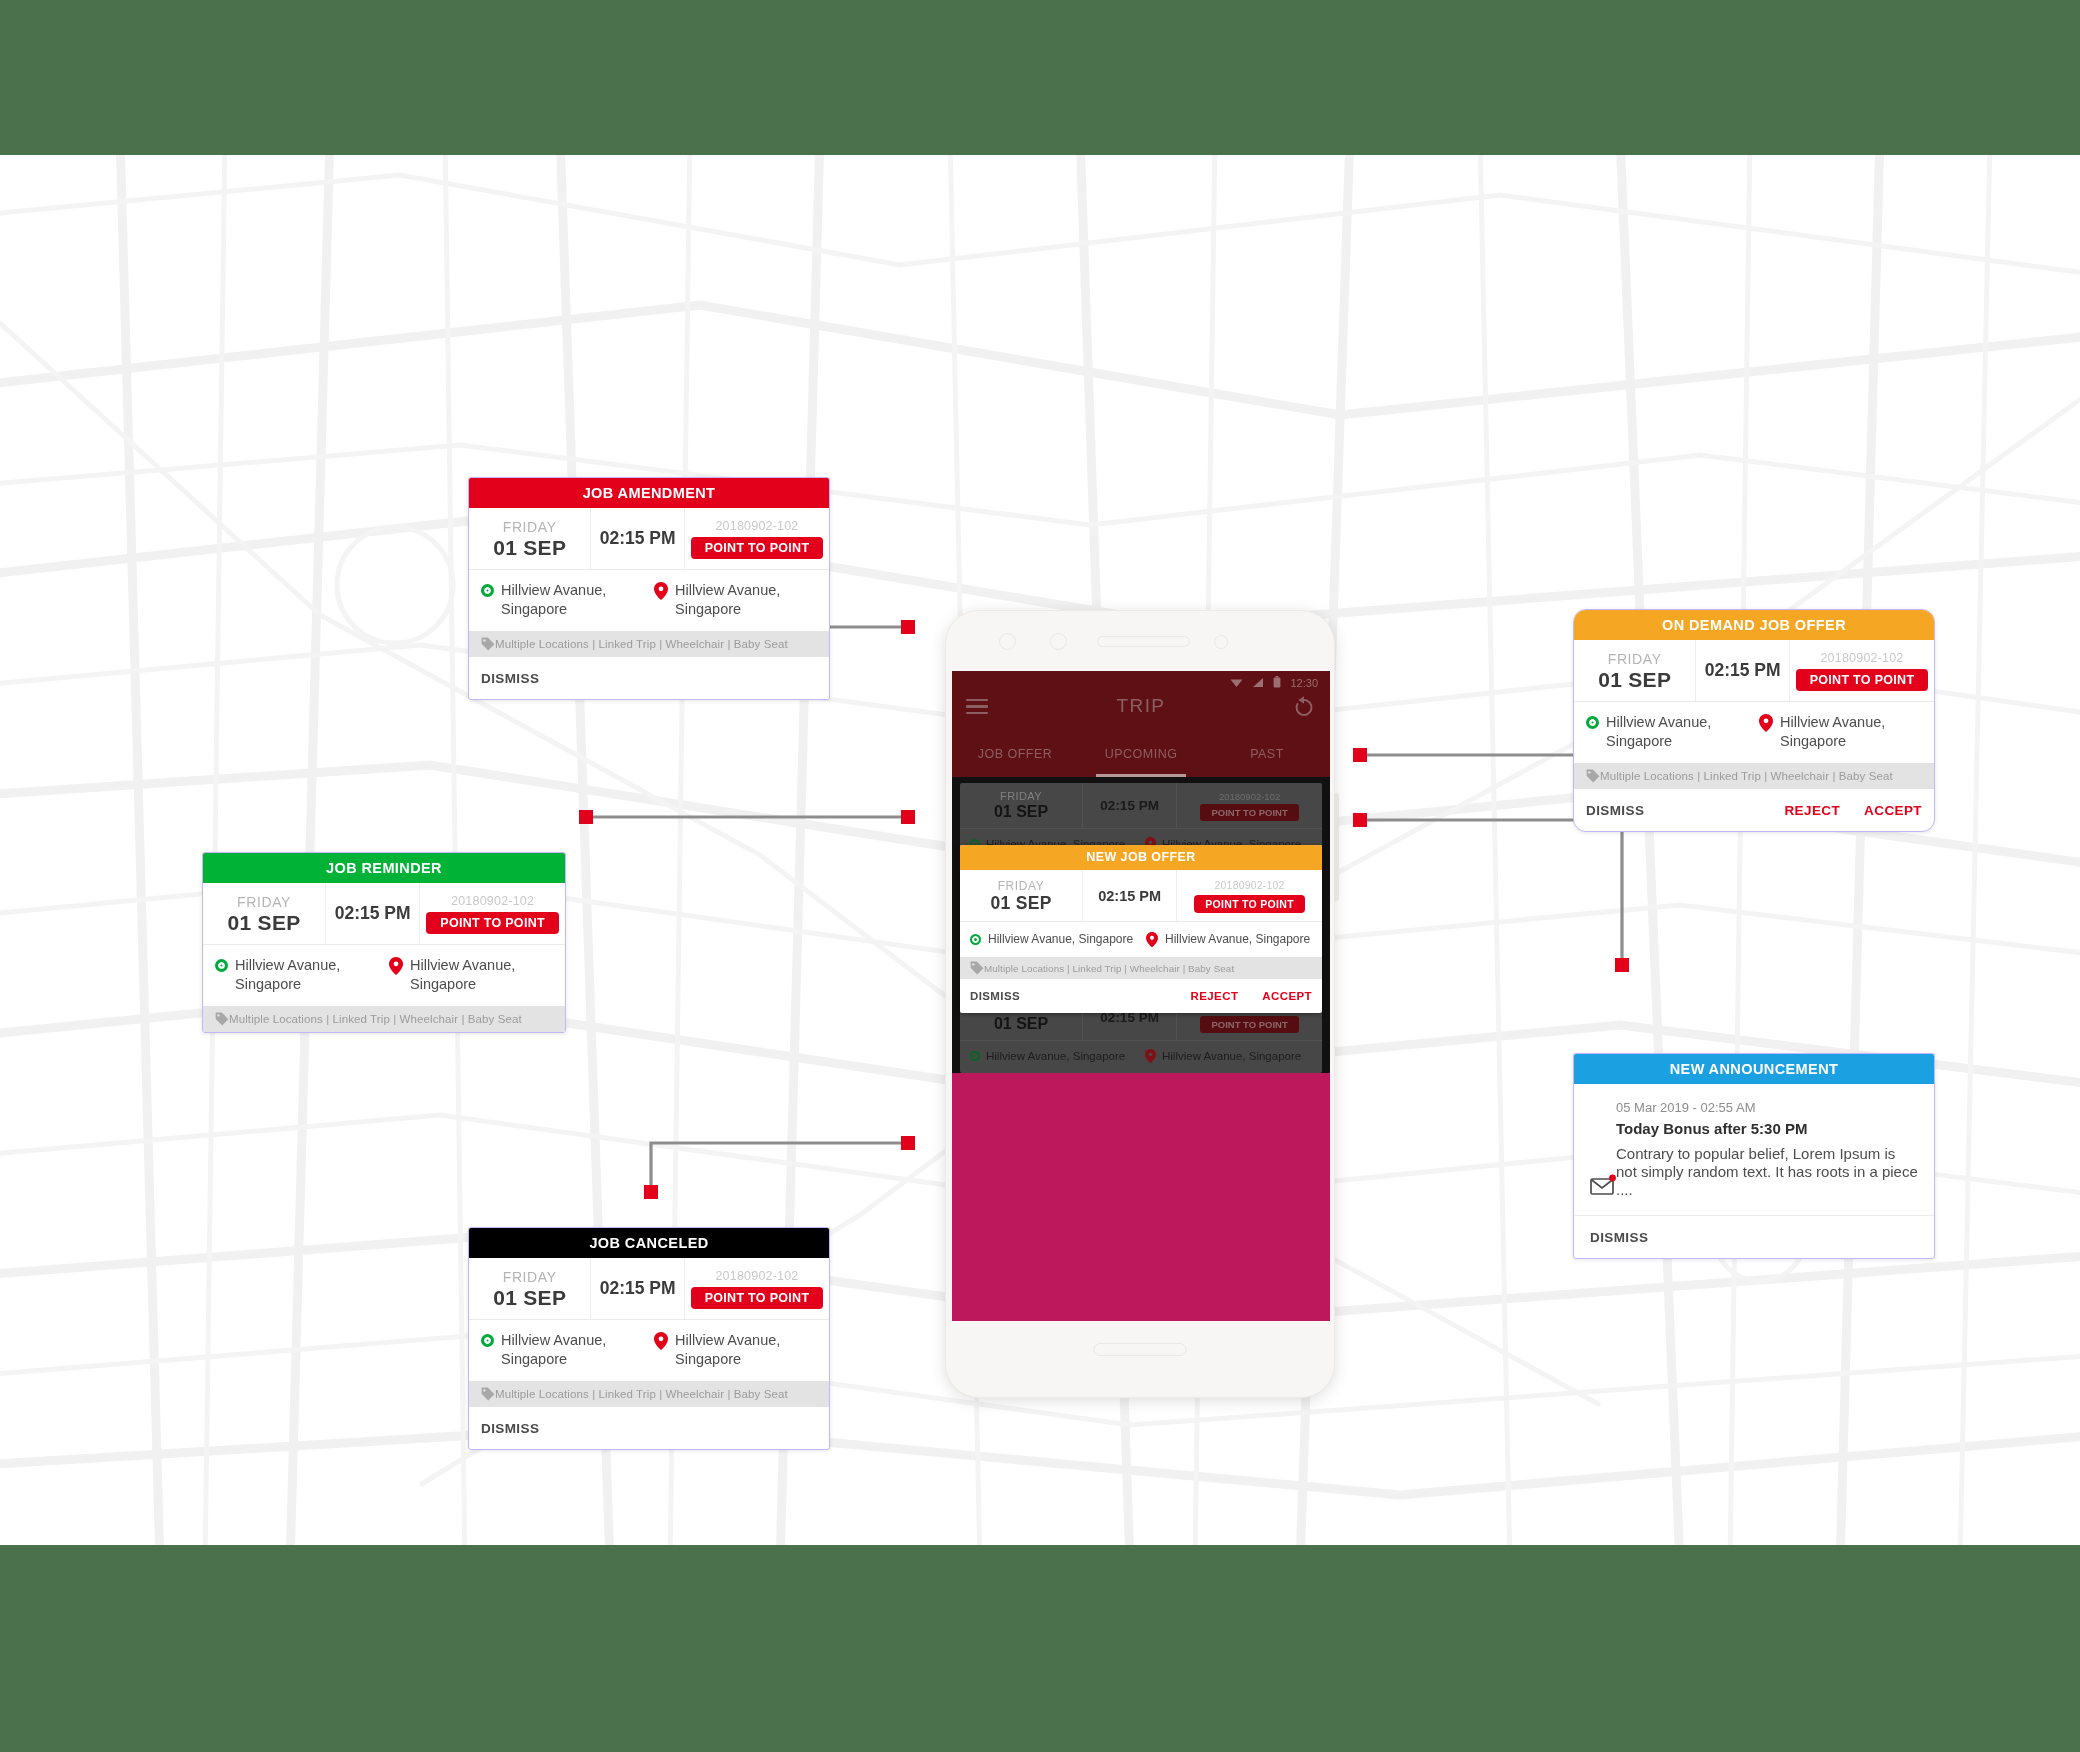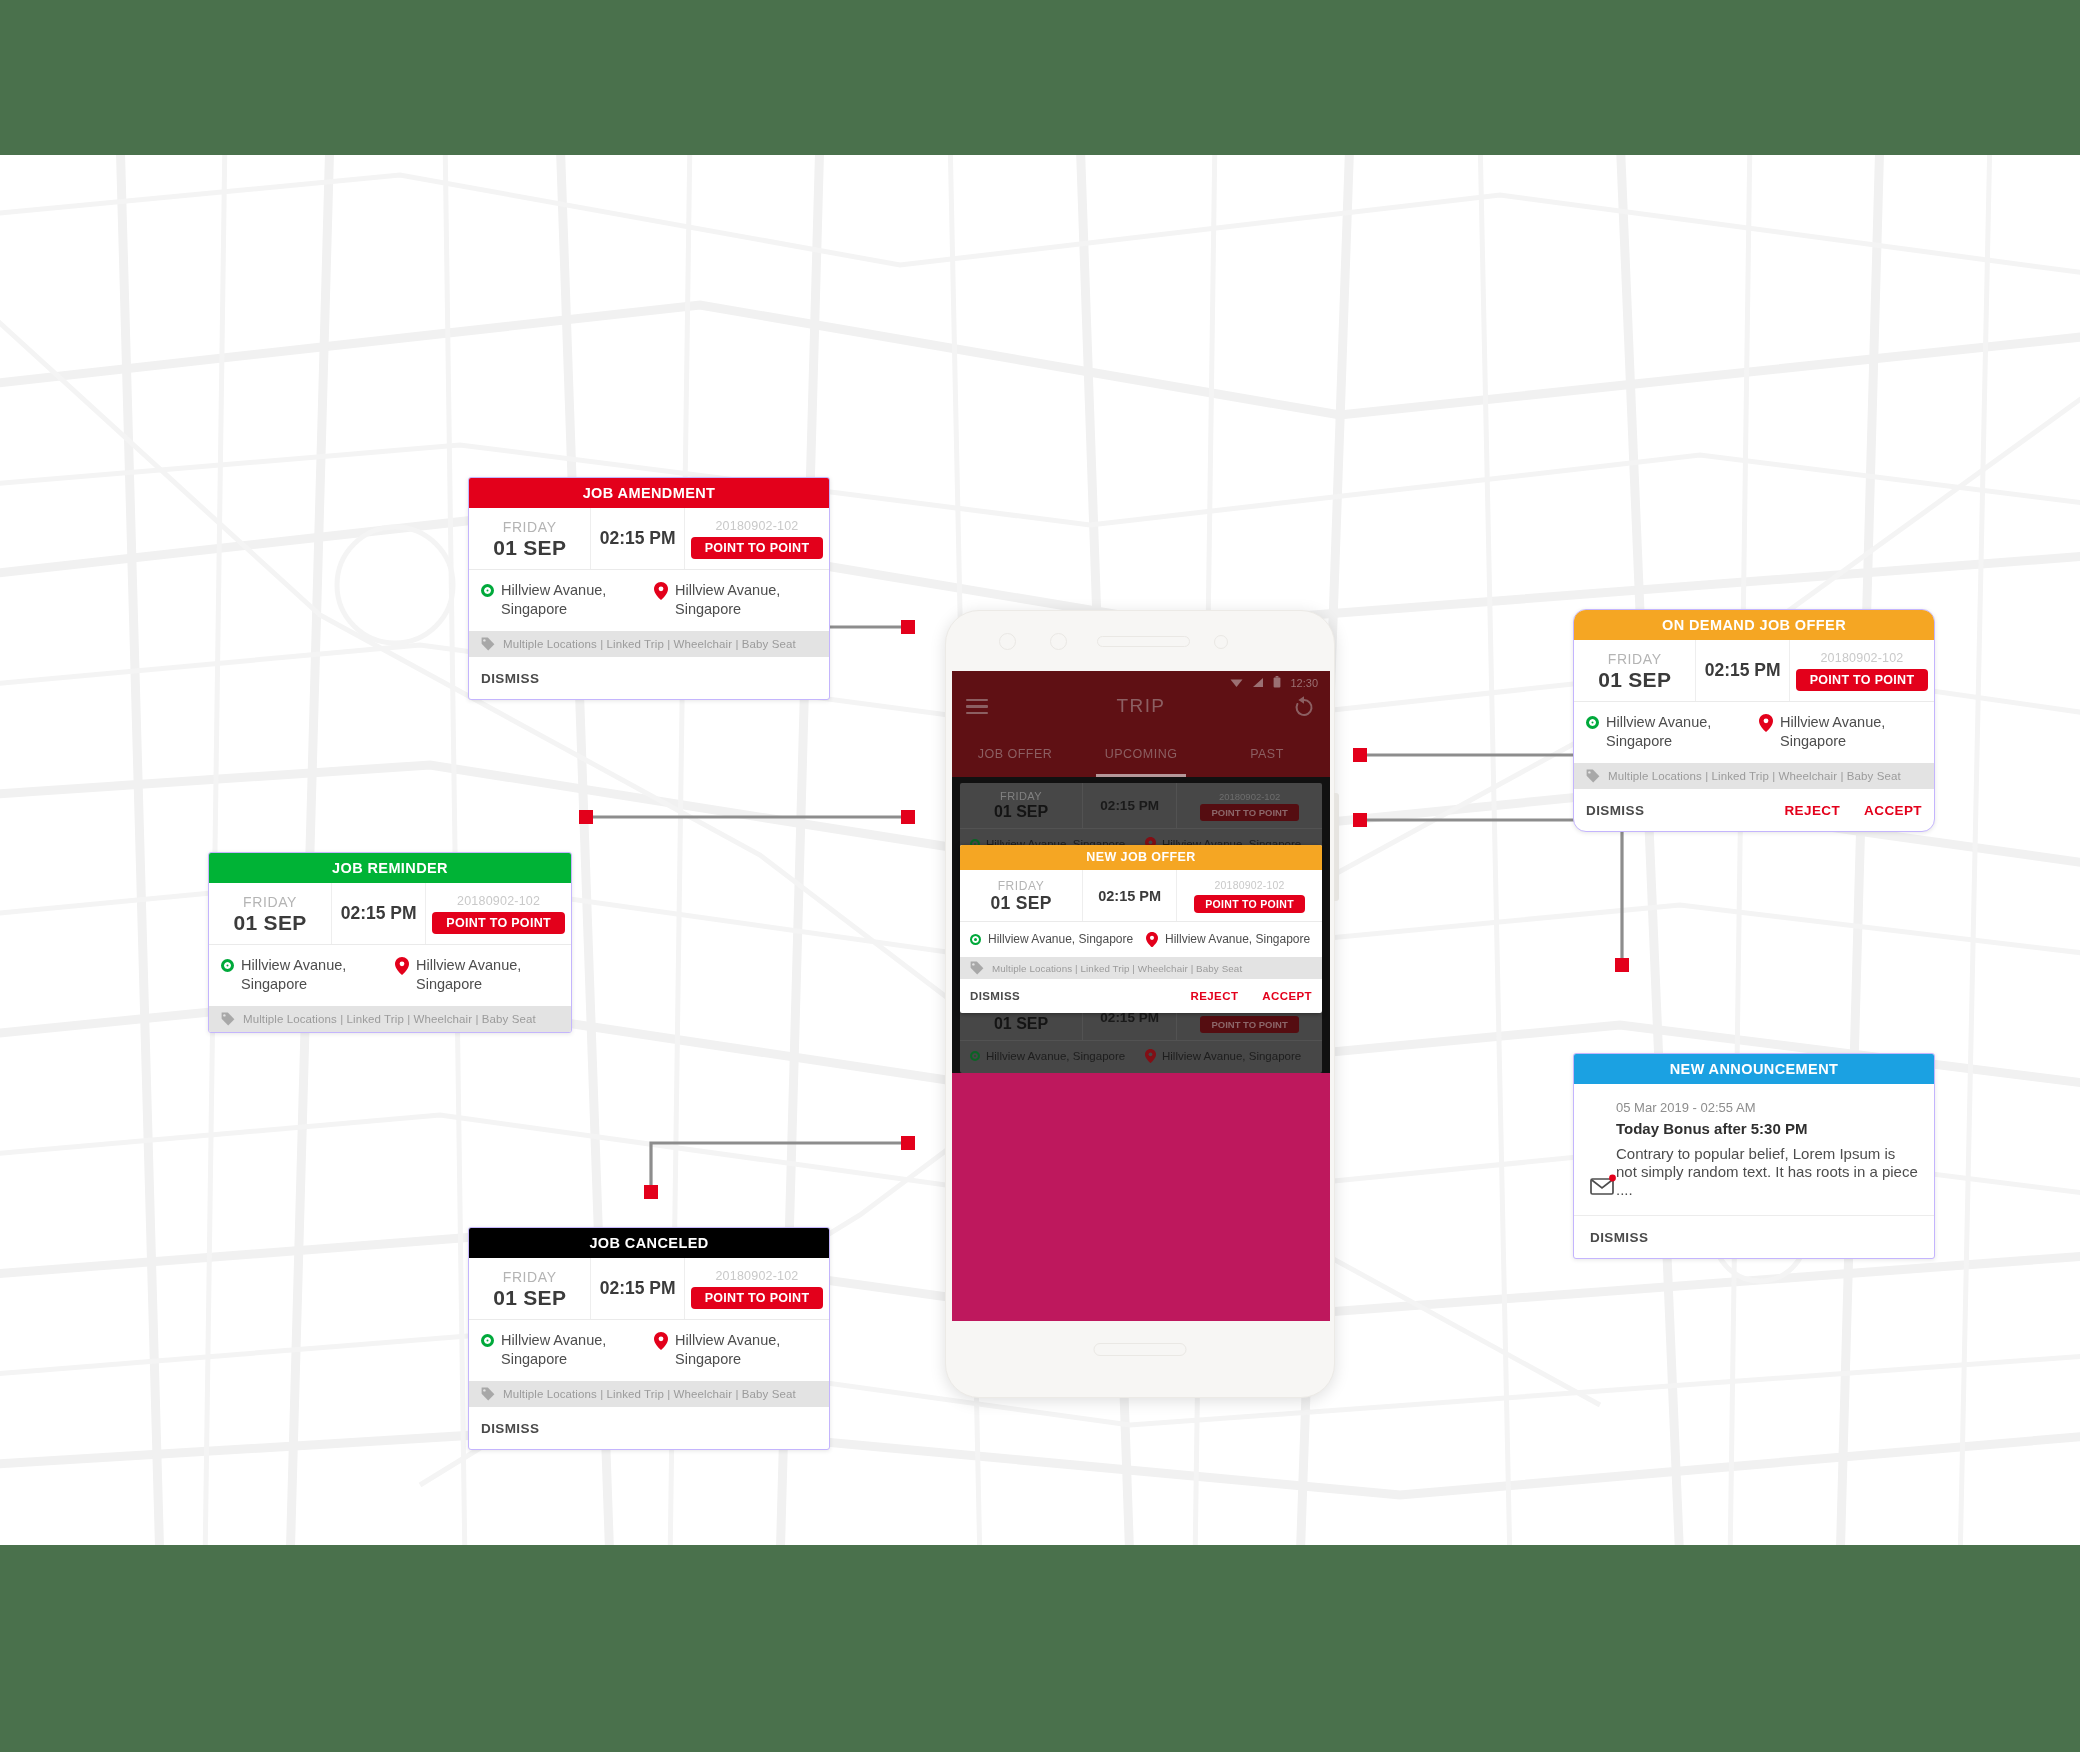--- a/index.html
+++ b/index.html
@@ -88,40 +88,40 @@
   .loc-txt { font-size: 14.5px; color: #4d4d4d; line-height: 19px; }
   .pin-o {
     flex: 0 0 auto; margin-top: 3px;
     width: 13px; height: 13px; border-radius: 50%;
     background: #00a93b; border: 3px solid #00a93b;
     box-shadow: inset 0 0 0 2.5px #ffffff;
   }
   .pin-d { flex: 0 0 auto; margin-top: 1px; width: 14px; height: 18px; }
   .row-tags {
     background: #e3e3e3;
-    display: flex; align-items: center; gap: 8px;
+    display: flex; align-items: center; 
     padding: 5px 12px;
     height: 26px;
   }
   .tag-ico { width: 14px; height: 14px; flex: 0 0 auto; }
   .tags-txt { font-size: 11.5px; color: #9b9b9b; letter-spacing: .1px; }
   .row-actions {
     display: flex; align-items: center;
     padding: 11px 12px;
     height: 42px;
   }
   .act { font-size: 13.5px; font-weight: bold; letter-spacing: .4px; }
   .act-dismiss { color: #4a4a4a; }
   .act-red { color: #e3001b; }
   .spacer { flex: 1 1 auto; }
   .gap-24 { width: 24px; }
 
   
   #card-amendment { left: 468px; top: 322px; width: 362px; }
-  #card-reminder  { left: 208px; top: 697px; width: 364px; }
+  #card-reminder  { left: 202px; top: 697px; width: 364px; }
   #card-canceled  { left: 468px; top: 1072px; width: 362px; }
   #card-ondemand  { left: 1573px; top: 454px; width: 362px; border-radius: 13px; }
   #card-announce  { left: 1573px; top: 898px; width: 362px; }
 
   
   .ann-body { display: flex; gap: 0; padding: 14px 16px 16px 16px; border-bottom: 1px solid #ececec; align-items: flex-end; }
   .ann-ico { flex: 0 0 auto; width: 26px; height: 26px; margin-top: 26px; position: relative; }
   .ann-date { font-size: 13px; color: #8d8d8d; line-height: 20px; }
   .ann-title { font-size: 15px; font-weight: bold; color: #2f2f2f; line-height: 22px; margin-bottom: 5px; }
   .ann-text { font-size: 15px; color: #4d4d4d; line-height: 18px; }

